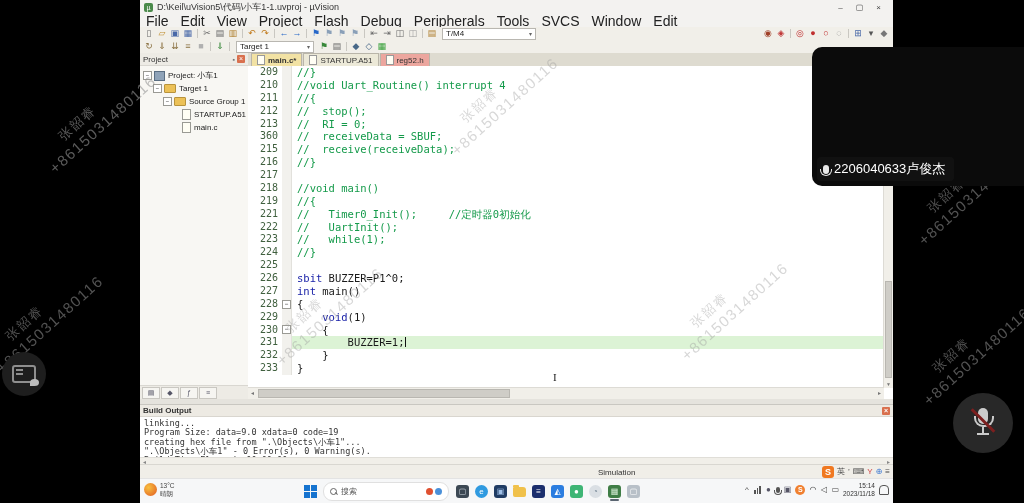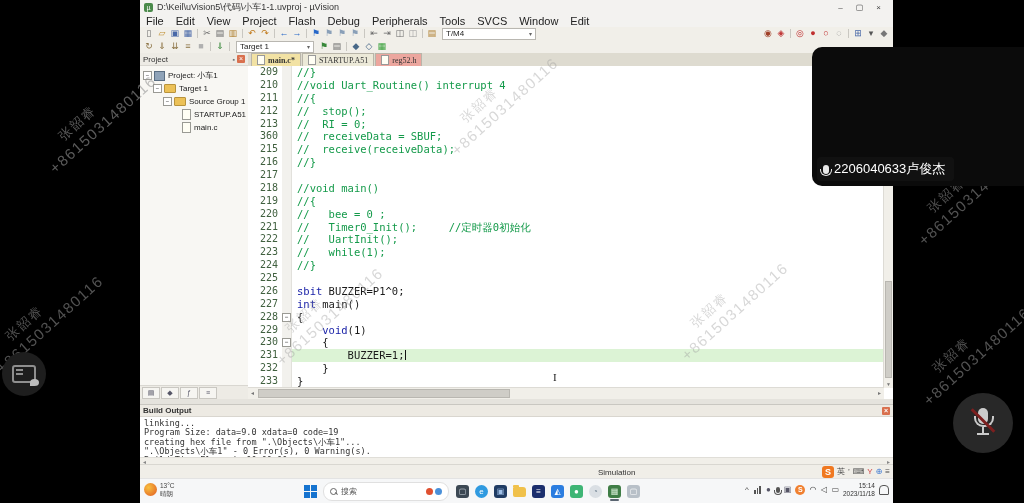--- a/index.html
+++ b/index.html
@@ -7,21 +7,21 @@
          font-family:"Liberation Sans",sans-serif;-webkit-font-smoothing:antialiased;}
   
   #screen{position:absolute;left:140px;top:0;width:753px;height:503px;background:#bef264;z-index:1;}
   .titlebar{position:absolute;left:0;top:0;right:0;height:14px;background:#f3f2f0;border-bottom:1px solid #dcdad4;
             display:flex;align-items:center;padding:0 4px;font-size:9px;color:#333;}
   .app-icon{width:9px;height:9px;background:#4a8a4a;color:#fff;font-size:7px;line-height:9px;text-align:center;
             border-radius:2px;margin-right:4px;flex:none;}
   .t-title{white-space:nowrap;overflow:hidden;}
   .t-controls{margin-left:auto;display:flex;gap:13px;padding-right:8px;color:#444;font-size:8px;}
   .menubar{position:absolute;left:0;top:14px;right:0;height:13px;background:#f3f2f0;display:flex;align-items:center;
-           font-size:11px;color:#222;text-align:right;}
+           font-size:14px;color:#222;text-align:right;}
   .menu-item{padding:0 6px;cursor:default;}
   .toolbar{position:absolute;left:0;right:0;background:#f1efe9;border-bottom:1px solid #dddbd5;display:flex;
            align-items:center;gap:1px;padding:0 3px;}
   #toolbar1{top:27px;height:13px;}
   #toolbar2{top:40px;height:13px;}
   .tb-btn{width:12px;height:11px;font-size:9px;line-height:11px;text-align:center;flex:none;cursor:default;}
   .tb-sep{width:1px;height:9px;background:#c9c7c1;margin:0 2px;flex:none;}
   .tb-combo{display:flex;align-items:center;height:10px;background:#fff;border:1px solid #b9b7b1;
             font-size:8px;padding:0 3px;color:#222;margin:0 3px;}
   .combo-arrow{margin-left:auto;font-size:6px;color:#666;padding-left:4px;}
@@ -43,21 +43,21 @@
   .ic-folder{width:10px;height:7px;background:#ecc157;border:1px solid #b8933c;border-radius:1px;margin-right:3px;flex:none;}
   .ic-file{width:7px;height:9px;background:#fffef4;border:1px solid #9a9a94;margin-right:3px;flex:none;}
   .pp-tabs{position:absolute;bottom:0;left:0;right:0;height:13px;background:#edebe5;border-top:1px solid #d9d7d1;
            display:flex;align-items:center;gap:1px;padding:0 2px;}
   .pp-tab{width:16px;height:10px;background:#f6f5f1;border:1px solid #c9c7c1;font-size:7px;line-height:10px;
           text-align:center;color:#556;}
   
   #editor{position:absolute;left:108px;top:53px;right:0;height:346px;background:#fff;}
   .ed-tabs{height:13px;background:#dedbd0;display:flex;align-items:flex-end;padding-left:3px;gap:1px;}
   .ed-tab{height:12px;display:flex;align-items:center;font-size:8px;padding:0 5px;background:#ece9d8;
-          border:1px solid #b9b5a9;border-bottom:none;color:#333;white-space:nowrap;font-family:Liberation Serif, serif;}
+          border:1px solid #b9b5a9;border-bottom:none;color:#333;white-space:nowrap;}
   .ed-tab.active{background:#f2e2a4;font-weight:bold;}
   .ed-tab.pink{background:#eca69e;}
   .tab-fic{width:6px;height:8px;background:#fffef4;border:1px solid #999;margin-right:3px;flex:none;}
   #code{position:absolute;left:0;top:13px;right:9px;bottom:11px;overflow:hidden;
         font-family:"DejaVu Sans Mono",monospace;font-size:10.5px;background:#fff;}
   .code-row{display:flex;height:12.88px;line-height:12.9px;white-space:pre;}
   .code-row.hl{background:#dcf3d5;}
   .gutter{width:30px;text-align:right;padding-right:4px;color:#40603f;flex:none;font-size:10px;background:#fff;}
   .foldcol{width:9px;flex:none;background:#f2f1ed;border-right:1px solid #e2e1dc;display:flex;align-items:center;
            justify-content:center;}
@@ -328,21 +328,20 @@
           <div class="code-row"><span class="gutter">210</span><span class="foldcol"></span><span class="code-text"><span class="seg-com">//void Uart_Routine() interrupt 4</span></span></div>
           <div class="code-row"><span class="gutter">211</span><span class="foldcol"></span><span class="code-text"><span class="seg-com">//{</span></span></div>
           <div class="code-row"><span class="gutter">212</span><span class="foldcol"></span><span class="code-text"><span class="seg-com">//  stop();</span></span></div>
           <div class="code-row"><span class="gutter">213</span><span class="foldcol"></span><span class="code-text"><span class="seg-com">//  RI = 0;</span></span></div>
           <div class="code-row"><span class="gutter">360</span><span class="foldcol"></span><span class="code-text"><span class="seg-com">//  receiveData = SBUF;</span></span></div>
           <div class="code-row"><span class="gutter">215</span><span class="foldcol"></span><span class="code-text"><span class="seg-com">//  receive(receiveData);</span></span></div>
           <div class="code-row"><span class="gutter">216</span><span class="foldcol"></span><span class="code-text"><span class="seg-com">//}</span></span></div>
           <div class="code-row"><span class="gutter">217</span><span class="foldcol"></span><span class="code-text"></span></div>
           <div class="code-row"><span class="gutter">218</span><span class="foldcol"></span><span class="code-text"><span class="seg-com">//void main()</span></span></div>
           <div class="code-row"><span class="gutter">219</span><span class="foldcol"></span><span class="code-text"><span class="seg-com">//{</span></span></div>
-          <div class="code-row"><span class="gutter">220</span><span class="foldcol"></span><span class="code-text"><span class="seg-com">//   bee = 0 ;</span></span></div>
           <div class="code-row"><span class="gutter">221</span><span class="foldcol"></span><span class="code-text"><span class="seg-com">//   Timer0_Init();     //定时器0初始化</span></span></div>
           <div class="code-row"><span class="gutter">222</span><span class="foldcol"></span><span class="code-text"><span class="seg-com">//   UartInit();</span></span></div>
           <div class="code-row"><span class="gutter">223</span><span class="foldcol"></span><span class="code-text"><span class="seg-com">//   while(1);</span></span></div>
           <div class="code-row"><span class="gutter">224</span><span class="foldcol"></span><span class="code-text"><span class="seg-com">//}</span></span></div>
           <div class="code-row"><span class="gutter">225</span><span class="foldcol"></span><span class="code-text"></span></div>
           <div class="code-row"><span class="gutter">226</span><span class="foldcol"></span><span class="code-text"><span class="seg-kw">sbit</span><span class="seg-code"> BUZZER=P1^0;</span></span></div>
           <div class="code-row"><span class="gutter">227</span><span class="foldcol"></span><span class="code-text"><span class="seg-kw">int</span><span class="seg-code"> main()</span></span></div>
           <div class="code-row"><span class="gutter">228</span><span class="foldcol"><span class="fold-box">−</span></span><span class="code-text"><span class="seg-code">{</span></span></div>
           <div class="code-row"><span class="gutter">229</span><span class="foldcol"></span><span class="code-text"><span class="seg-code">    </span><span class="seg-kw">void</span><span class="seg-code">(1)</span></span></div>
           <div class="code-row"><span class="gutter">230</span><span class="foldcol"><span class="fold-box">−</span></span><span class="code-text"><span class="seg-code">    {</span></span></div>

